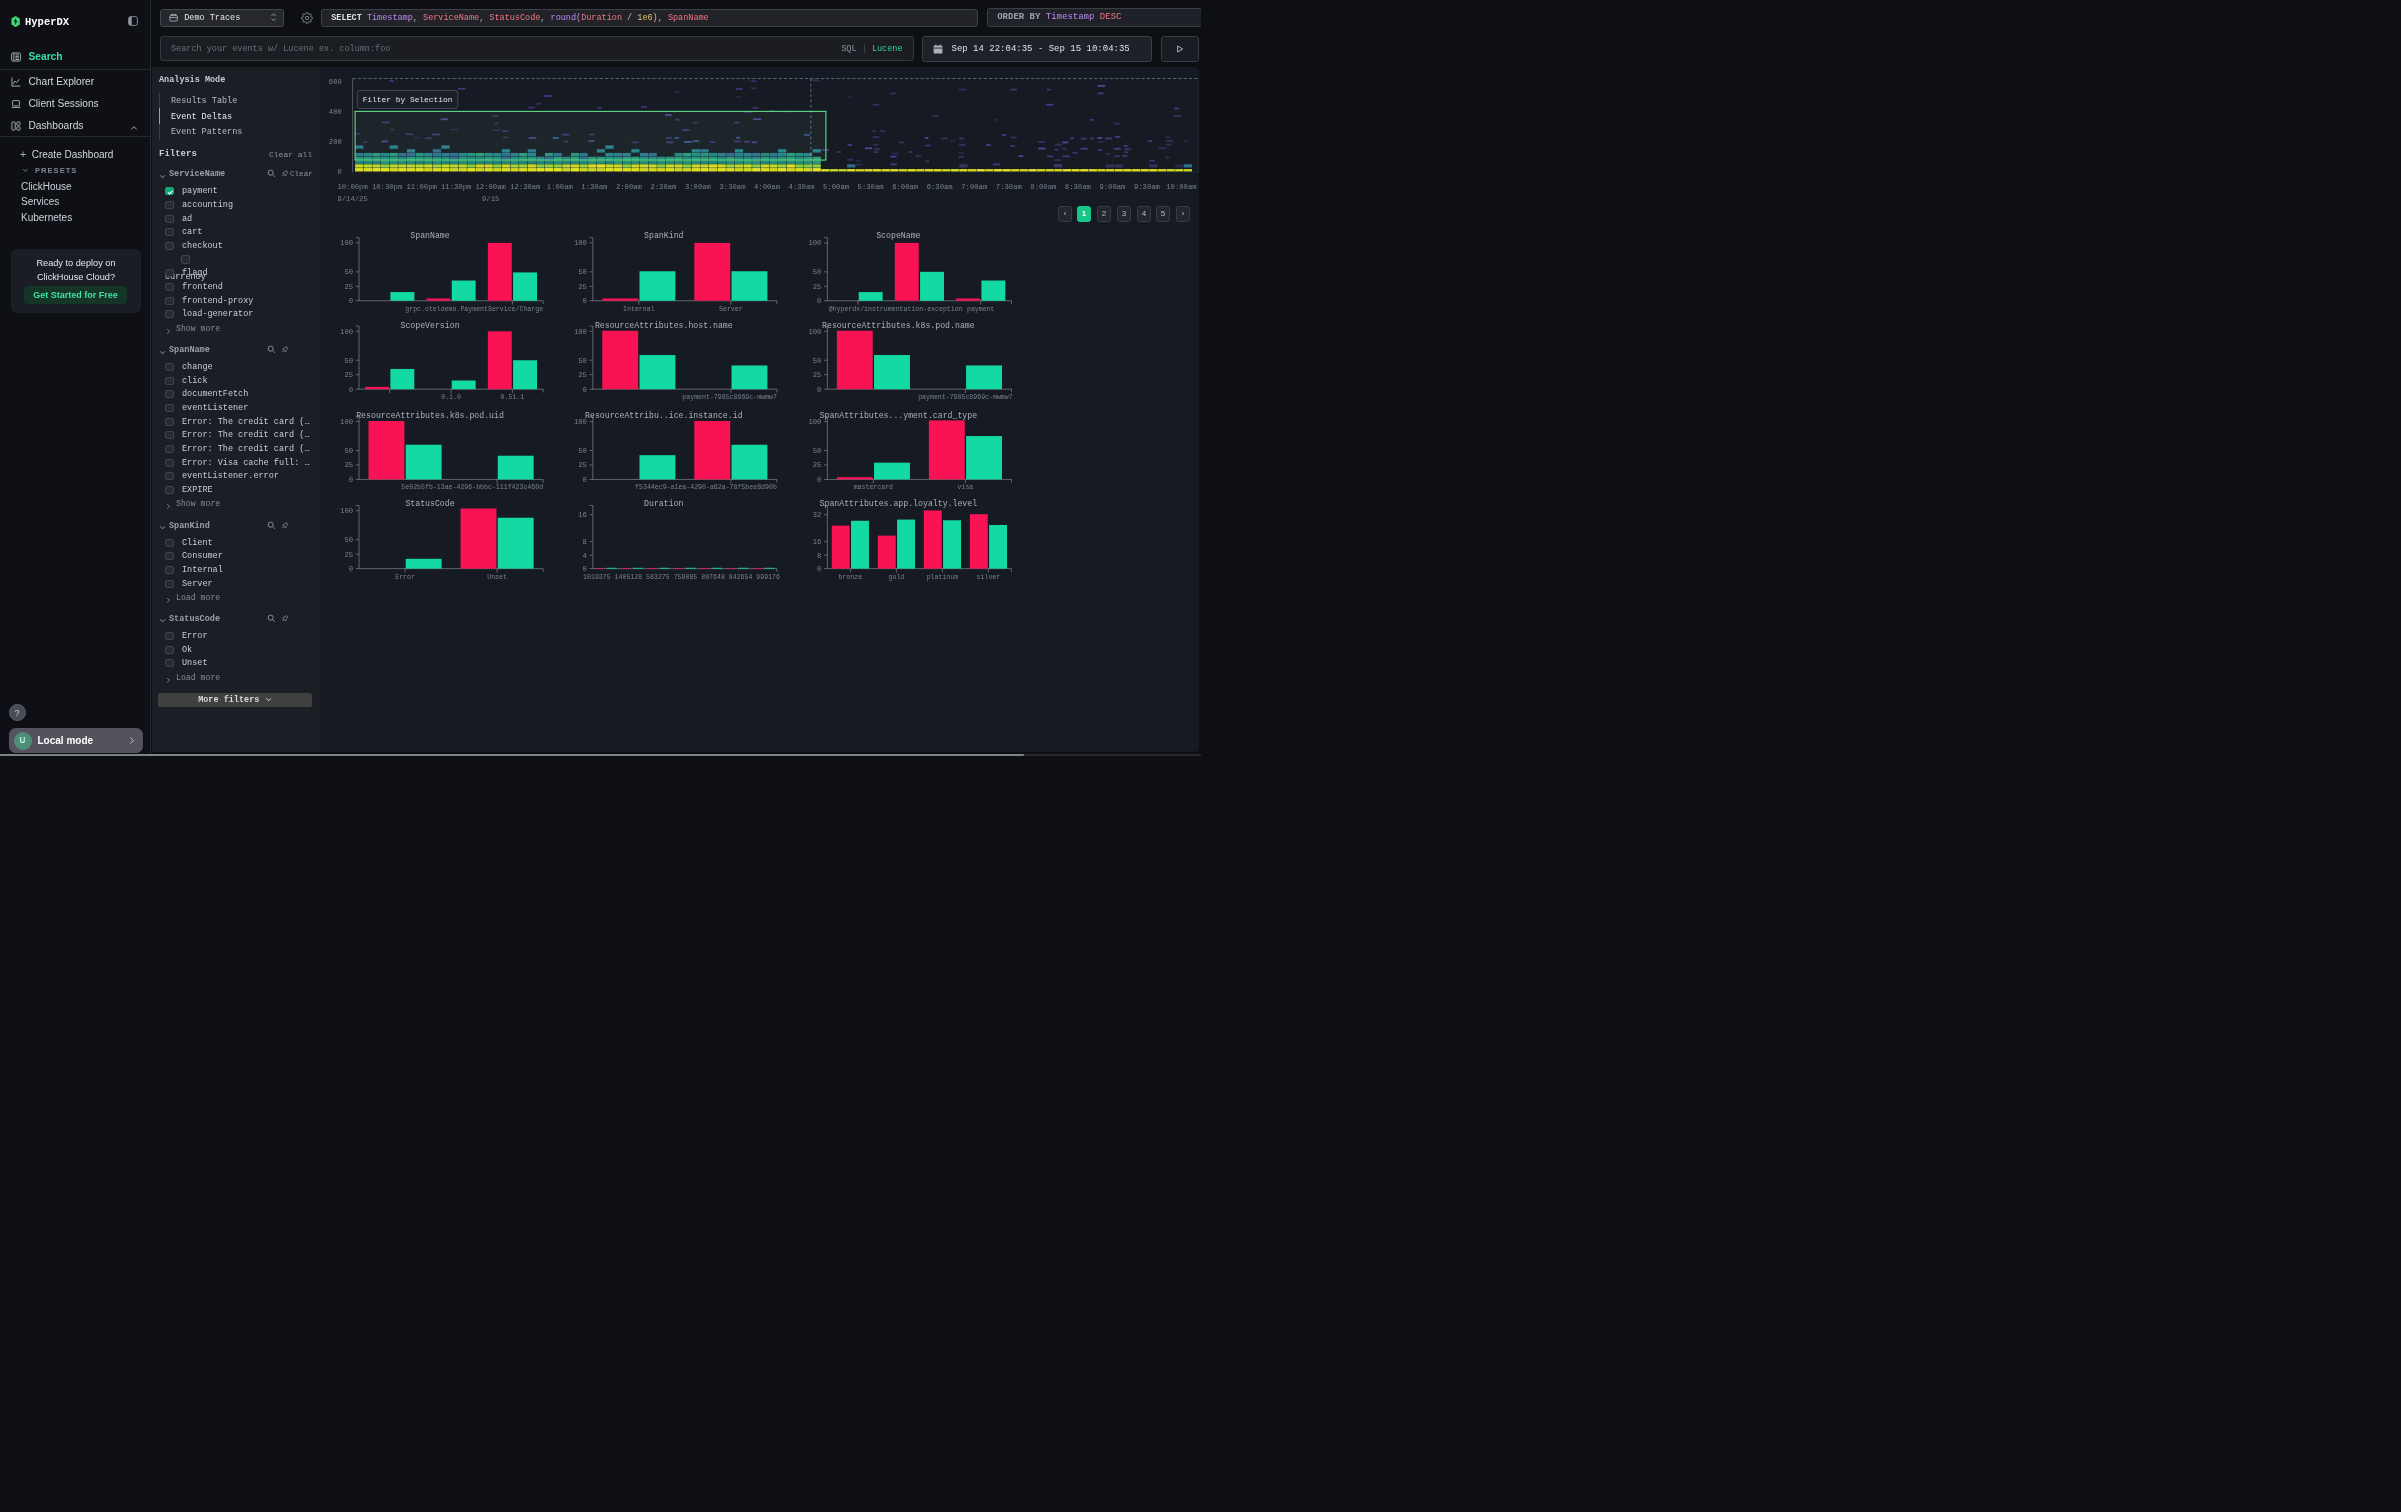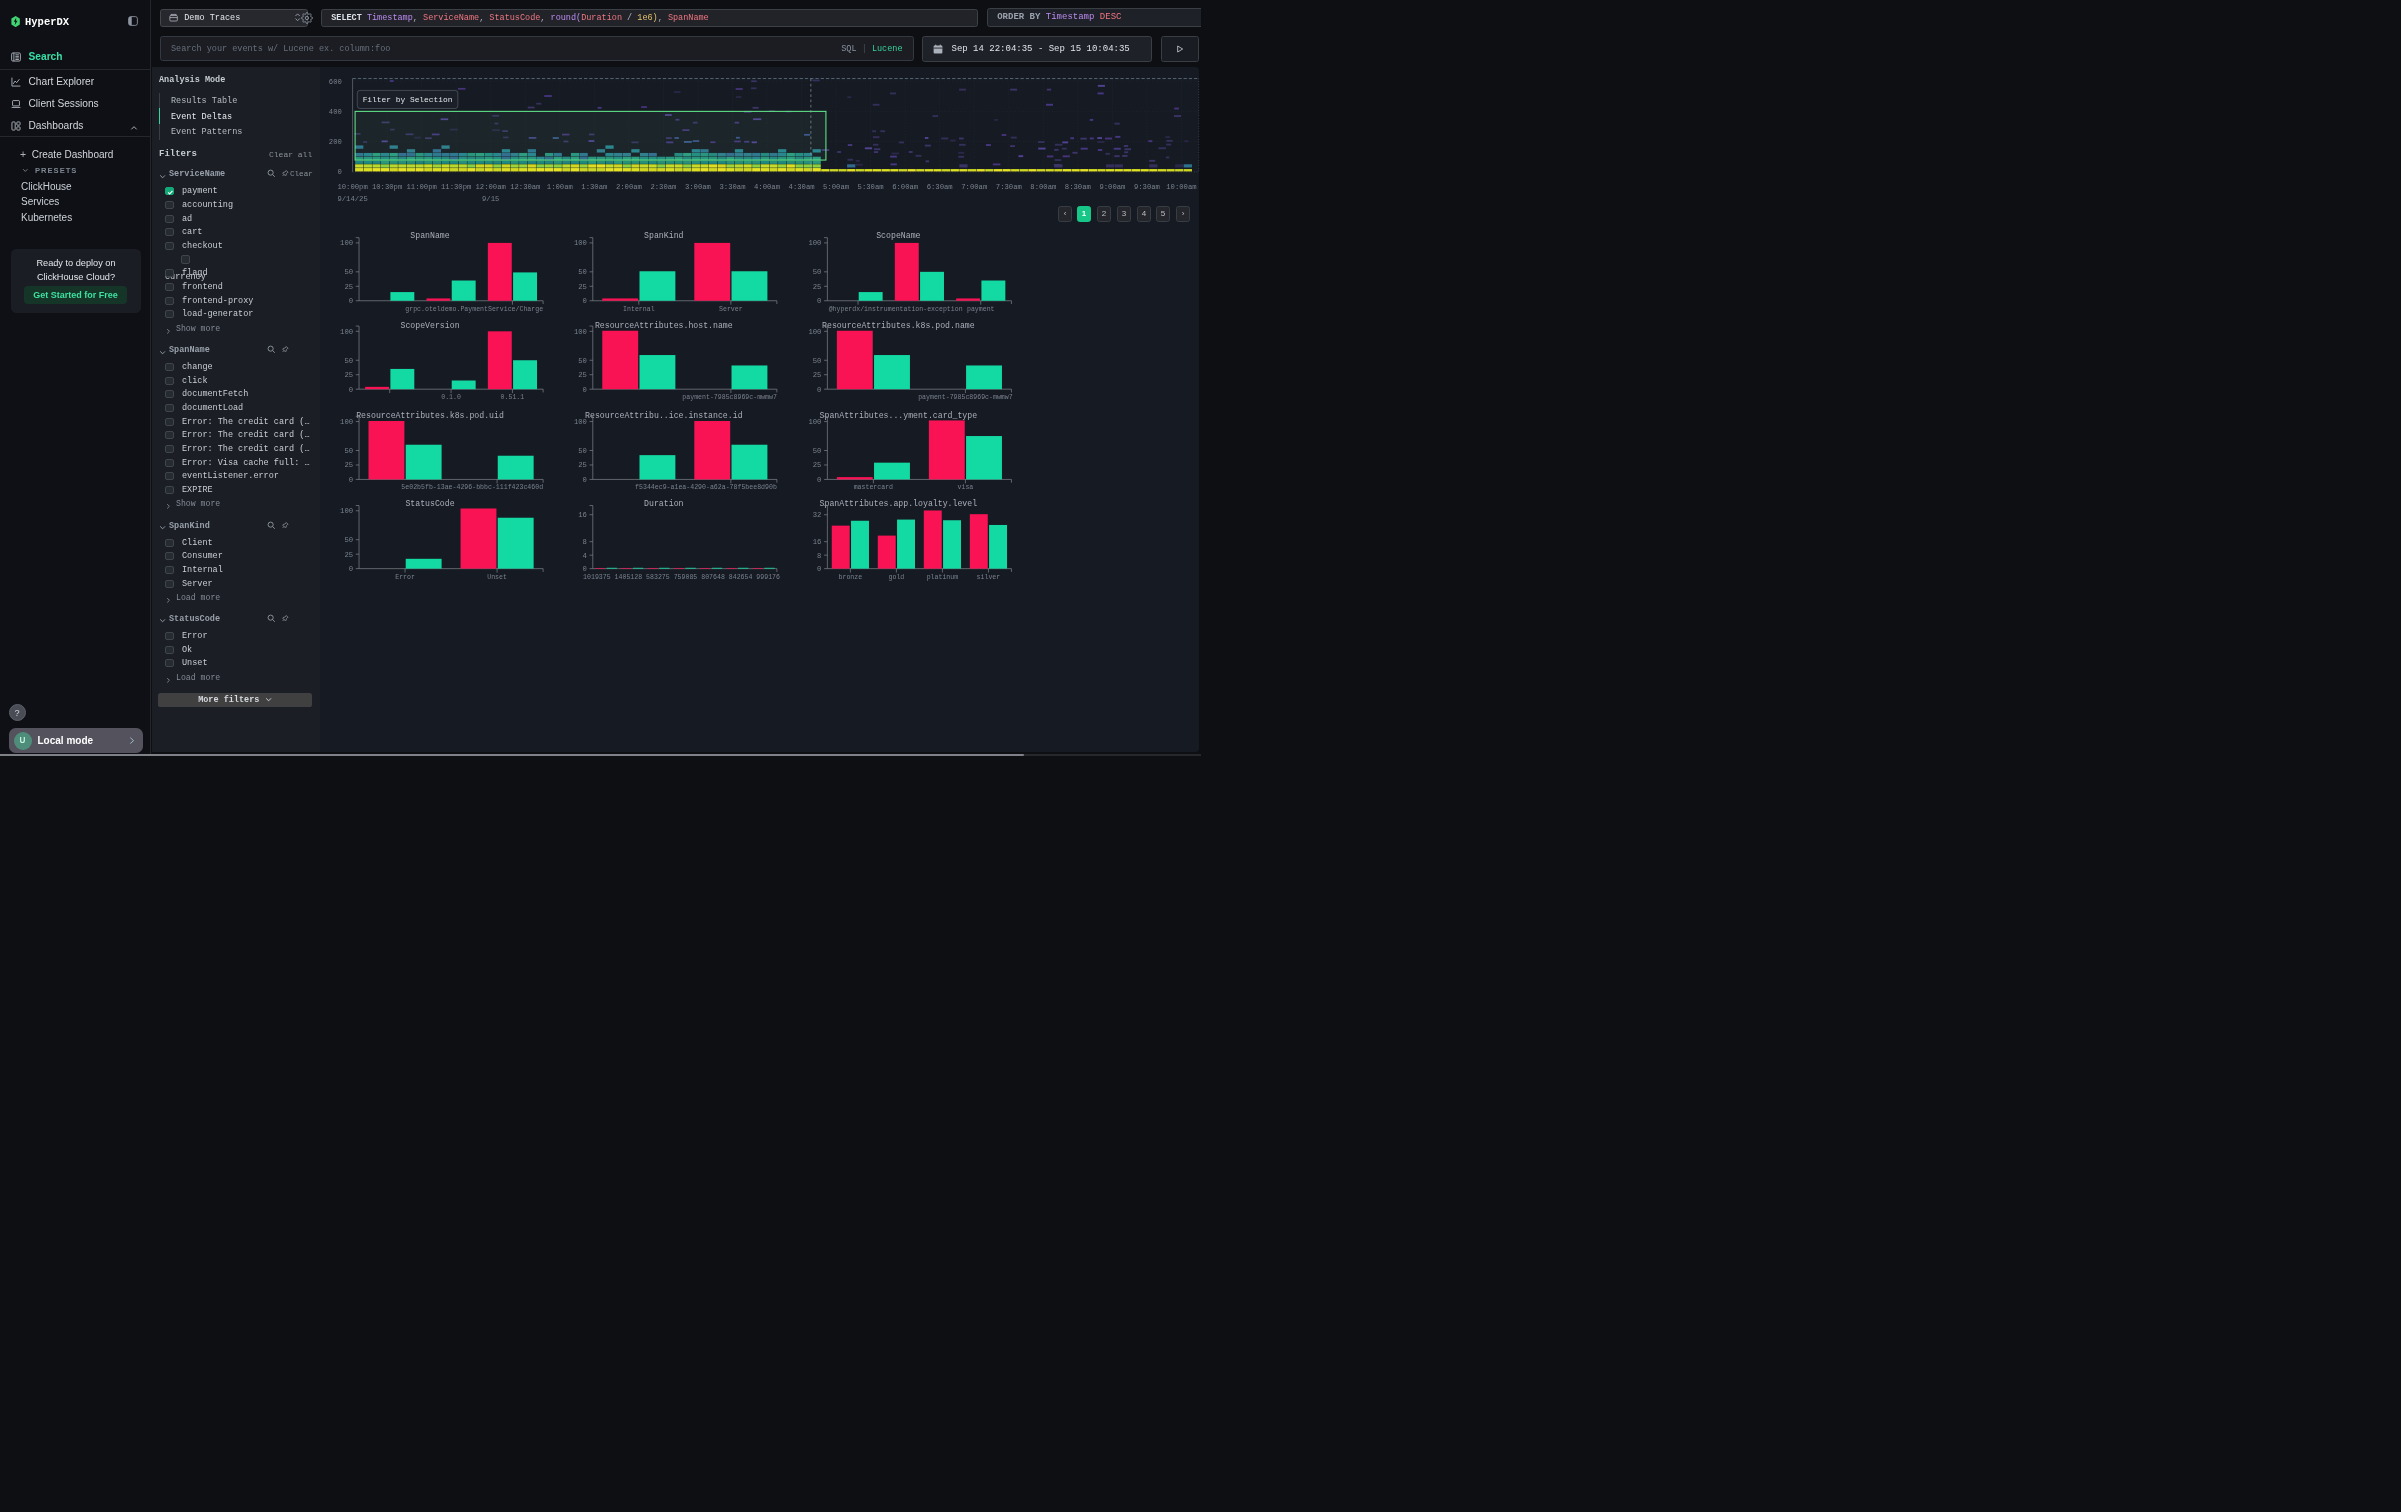--- a/index.html
+++ b/index.html
@@ -89,21 +89,21 @@
   <div class="abs" style="left:8.5px;top:704px;width:17px;height:17px;border-radius:50%;background:#494b55;border:0.7px solid #5d606b;color:#d0d4db;font-size:9.2px;display:flex;align-items:center;justify-content:center;">?</div>
   <div class="abs" style="left:8.5px;top:728px;width:134px;height:25px;border-radius:6.6px;background:#54535d;">
     <div style="position:absolute;left:5px;top:3.6px;width:18px;height:18px;border-radius:50%;background:#4f8d7b;color:#c2f2dd;font-size:8.2px;font-weight:bold;display:flex;align-items:center;justify-content:center;">U</div>
     <div style="position:absolute;left:29px;top:6.6px;color:#ffffff;font-weight:bold;font-size:10px;">Local mode</div>
     <svg style="position:absolute;right:6.6px;top:8px" width="9.2" height="9.2" viewBox="0 0 14 14" fill="none" stroke="#a3c0cf" stroke-width="1.4">
         <path d="M5 2.5 L10 7 L5 11.5"></path>
       </svg>
   </div>
 </div>
 
-<div class="ctl" style="left:160px;top:8.5px;width:148px;height:18px;background:#26282e;border:0.7px solid #43464d;display:flex;align-items:center;">
+<div class="ctl" style="left:160px;top:8.5px;width:124px;height:18px;background:#26282e;border:0.7px solid #43464d;display:flex;align-items:center;">
   <svg style="margin-left:8px" width="9.2" height="9.2" viewBox="0 0 16 16" fill="none" stroke="#b9bfc8" stroke-width="1.3">
     <rect x="1.5" y="4.5" width="13" height="9.5" rx="1.5"></rect>
       <path d="M3.5 4.5 v-2 h9 v2"></path>
       <path d="M1.5 8 h13"></path>
   </svg>
   <span style="margin-left:6px;font-size:8.5px;color:#e3e6ea;">Demo Traces</span>
   <svg style="position:absolute;right:6px" width="7.2" height="8.5" viewBox="0 0 10 12" fill="none" stroke="#9aa1ab" stroke-width="1.3">
       <path d="M2 4.2 L5 1.2 L8 4.2"></path>
       <path d="M2 7.8 L5 10.8 L8 7.8"></path>
     </svg>
@@ -233,21 +233,21 @@
 <div class="fitem" style="top:376px;">
     <span class="cb"></span>
     <span>click</span>
   </div>
 <div class="fitem" style="top:389px;">
     <span class="cb"></span>
     <span>documentFetch</span>
   </div>
 <div class="fitem" style="top:403px;">
     <span class="cb"></span>
-    <span>documentLoad</span>
+    <span>eventListener</span>
   </div>
 <div class="fitem" style="top:417px;">
     <span class="cb"></span>
     <span>Error: The credit card (…</span>
   </div>
 <div class="fitem" style="top:430px;">
     <span class="cb"></span>
     <span>Error: The credit card (…</span>
   </div>
 <div class="fitem" style="top:444px;">

